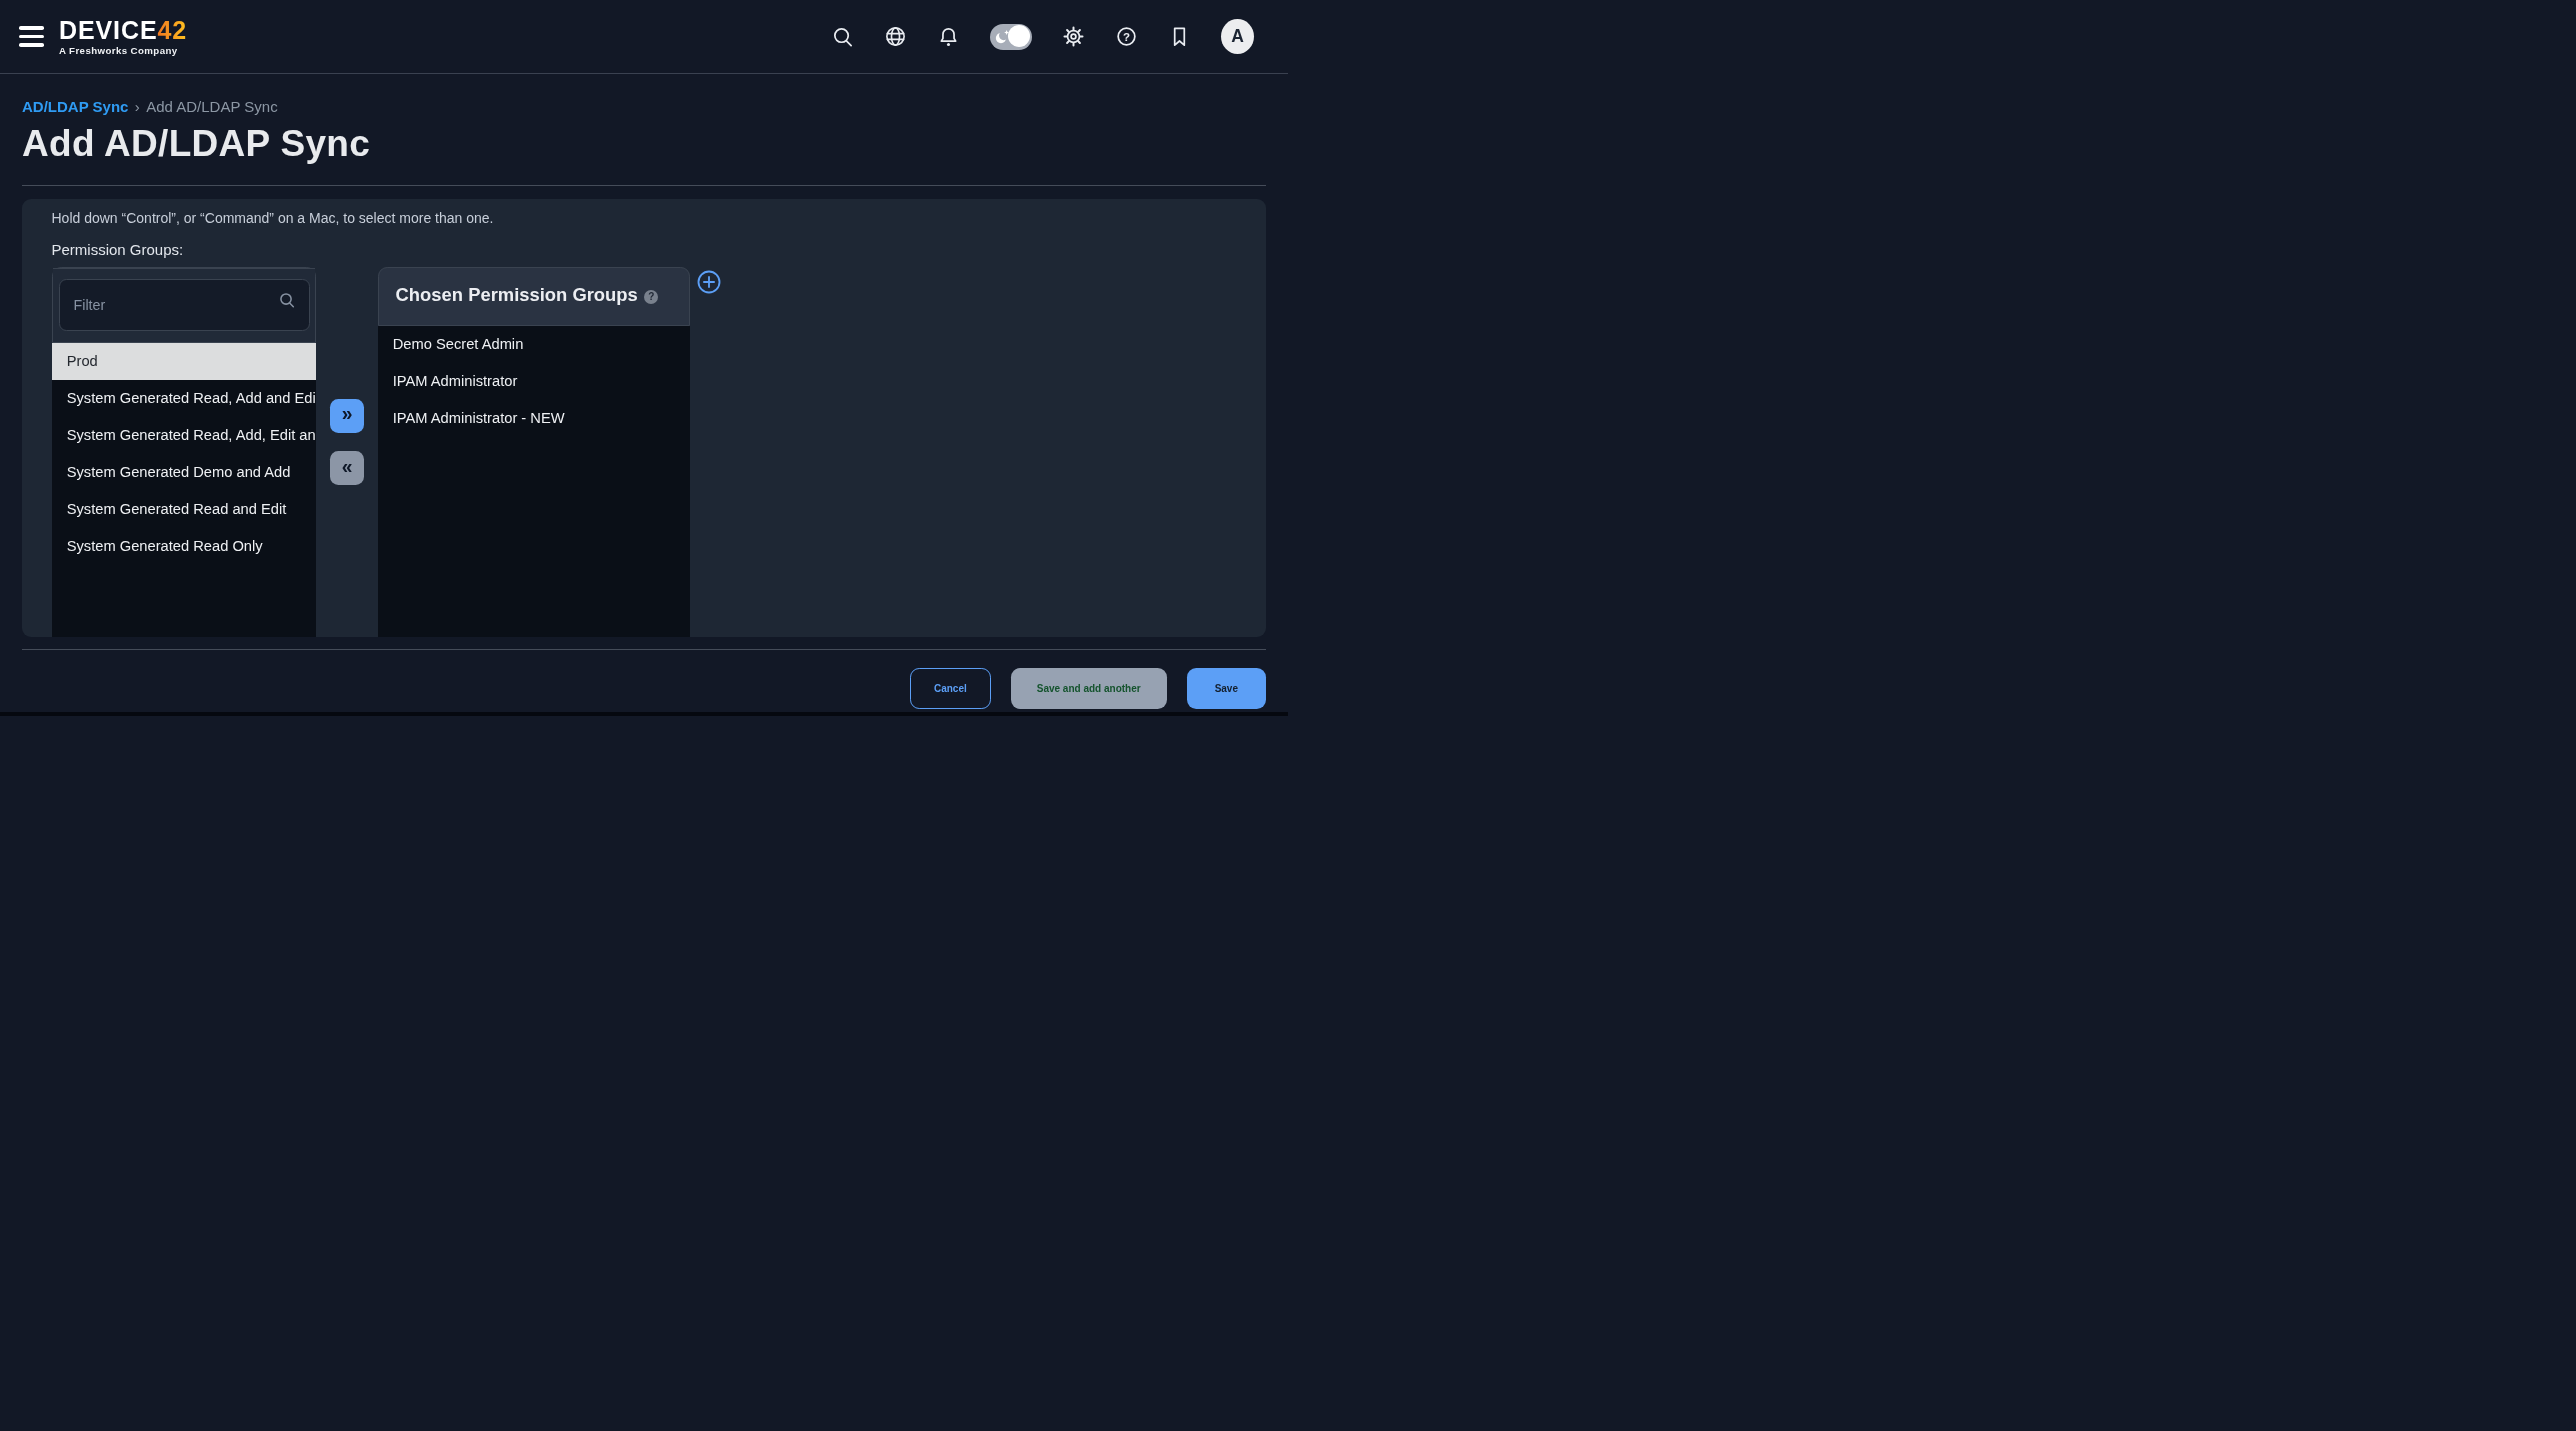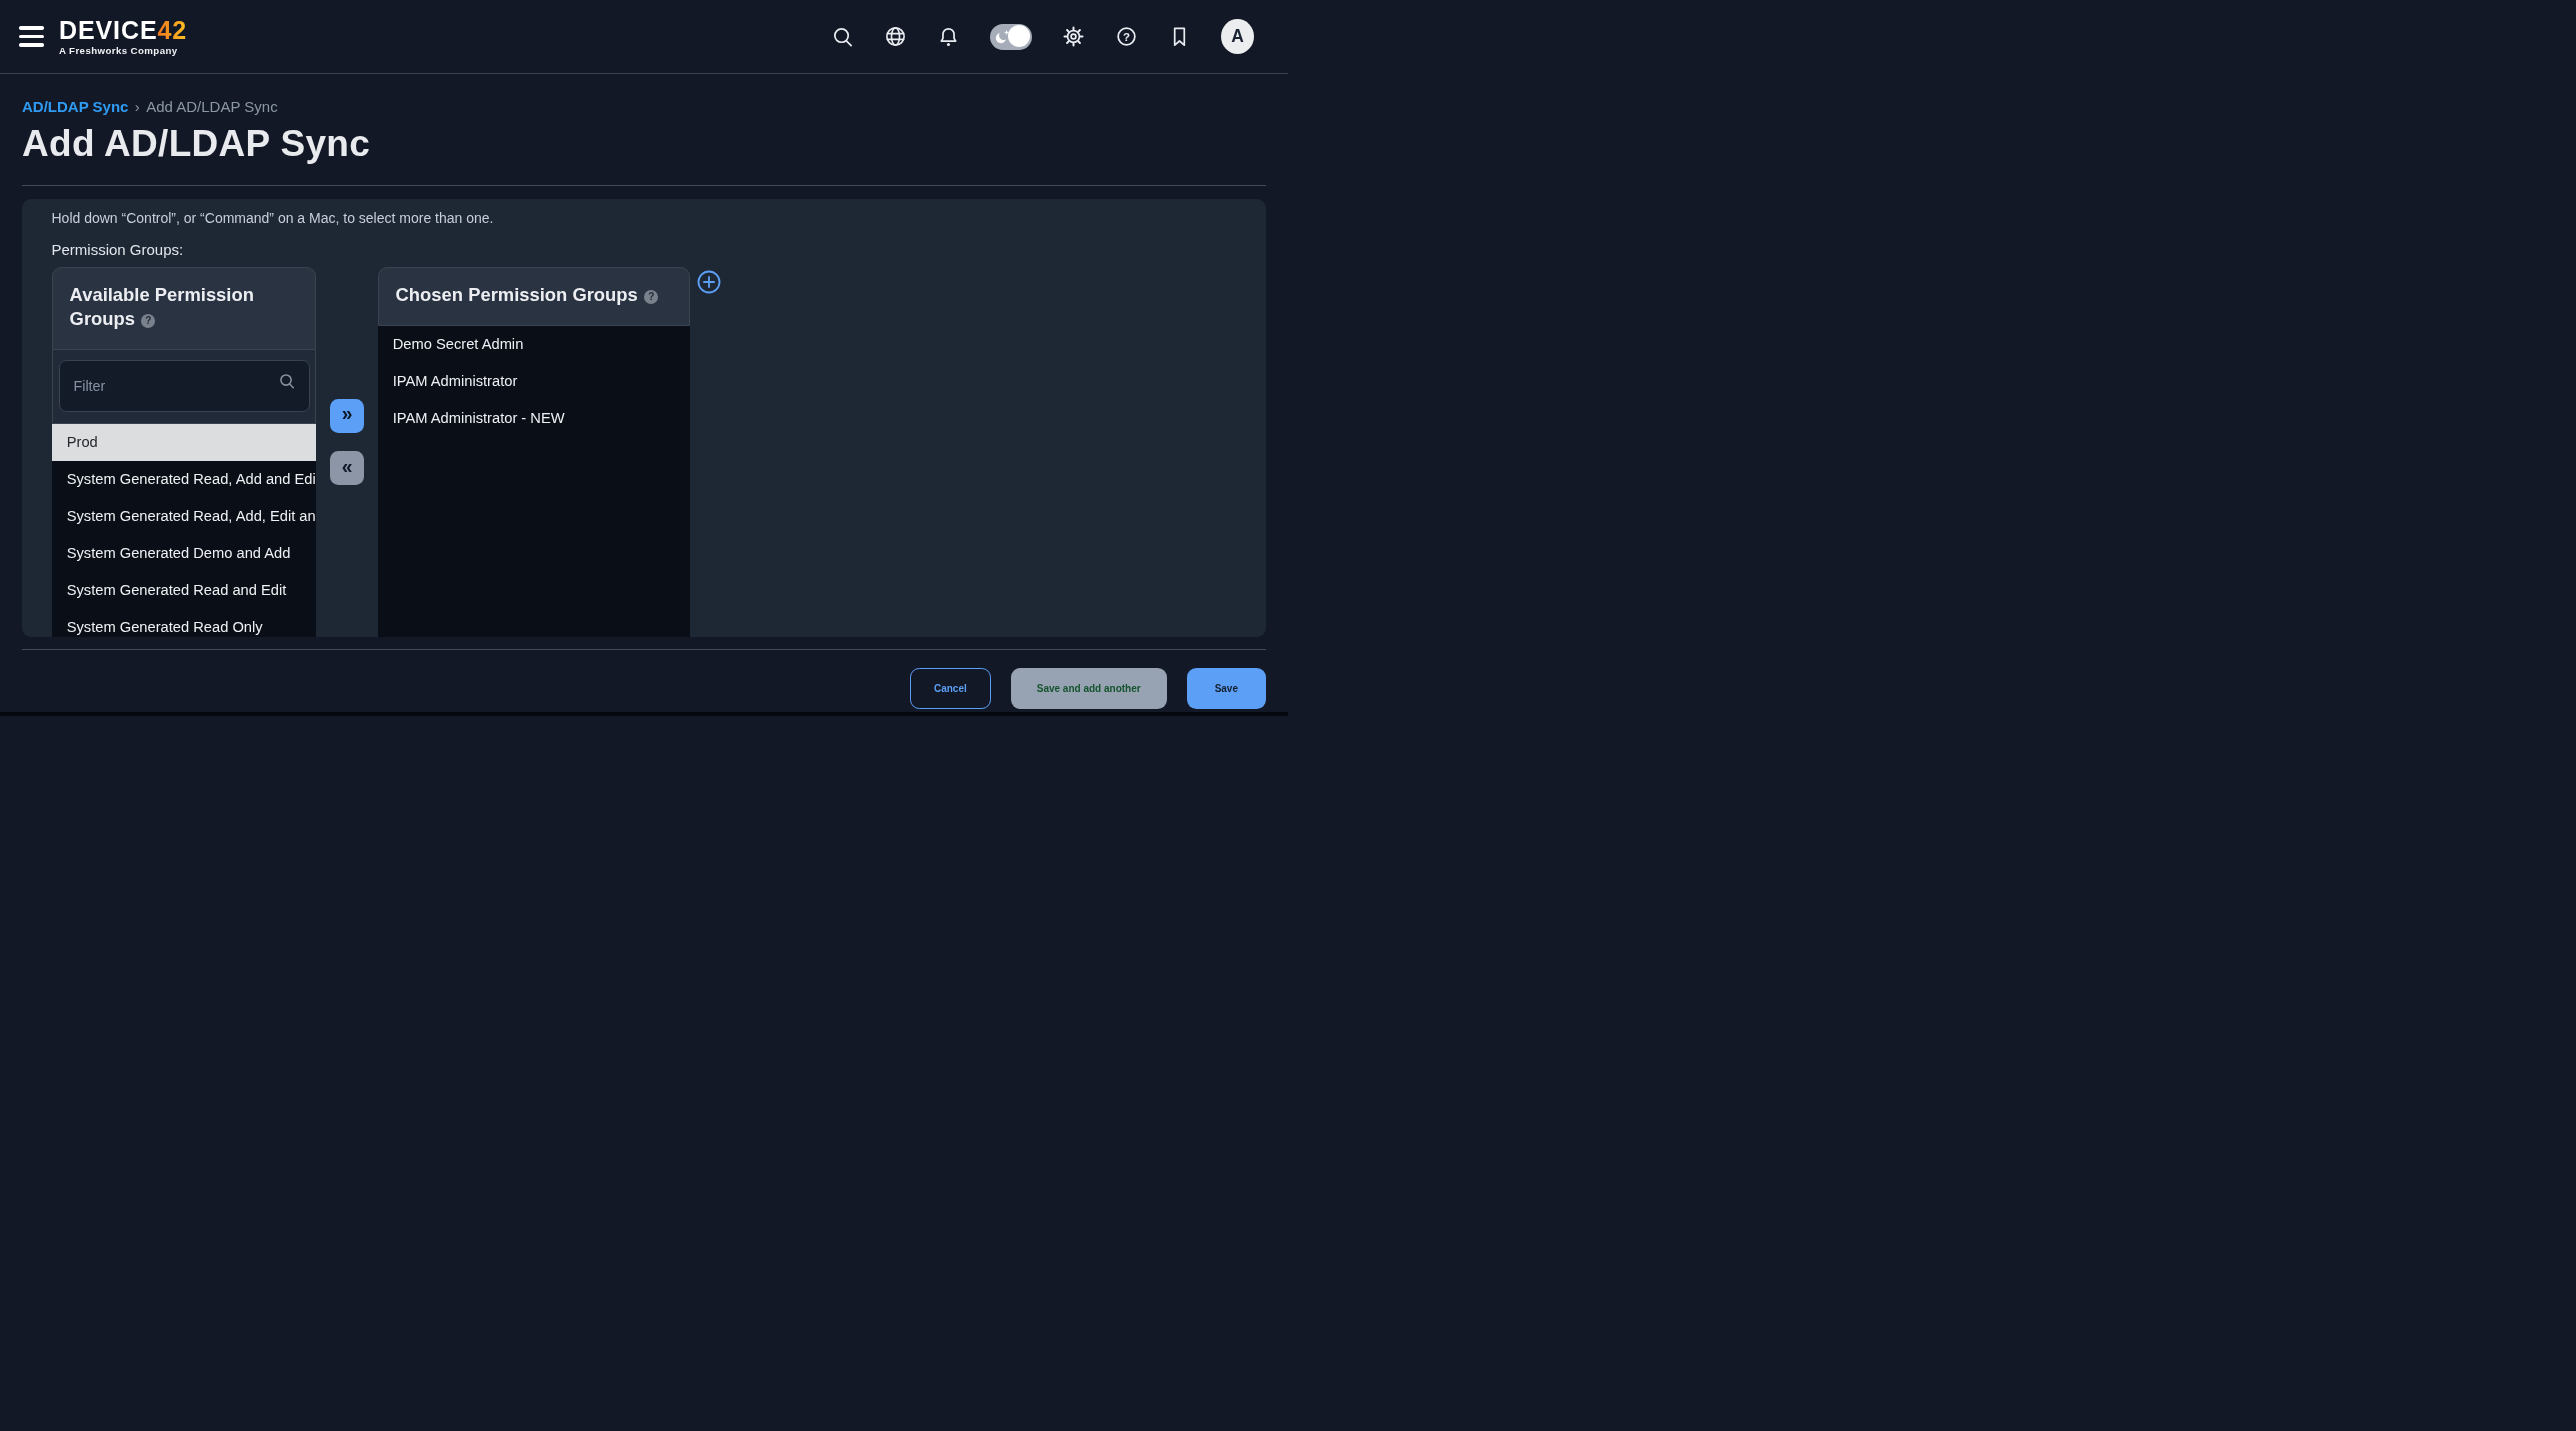--- a/index.html
+++ b/index.html
@@ -146,23 +146,20 @@
 </nav>
 <h1 class="page-title">Add AD/LDAP Sync</h1>
 <hr class="title-divider">
 
 <section class="card">
   <div class="helper">Hold down “Control”, or “Command” on a Mac, to select more than one.</div>
   <div class="field-label">Permission Groups:</div>
 
   <div class="panel available">
     <div class="panel-top">
-      <div class="panel-header">
-        <h2>Available Permission Groups</h2><span class="help-badge">?</span>
-      </div>
       <div class="filter-row">
         <input class="filter-input" type="text" placeholder="Filter" style="">
         <span class="filter-search-icon">
           <svg width="17.5" height="17.5" viewBox="0 0 24 24" fill="none" stroke="currentColor" stroke-width="2.1" stroke-linecap="round">
             <circle cx="11" cy="11" r="7"></circle>
               <path d="M16.3 16.8L21 21.5"></path>
           </svg>
         </span>
       </div>
     </div>

